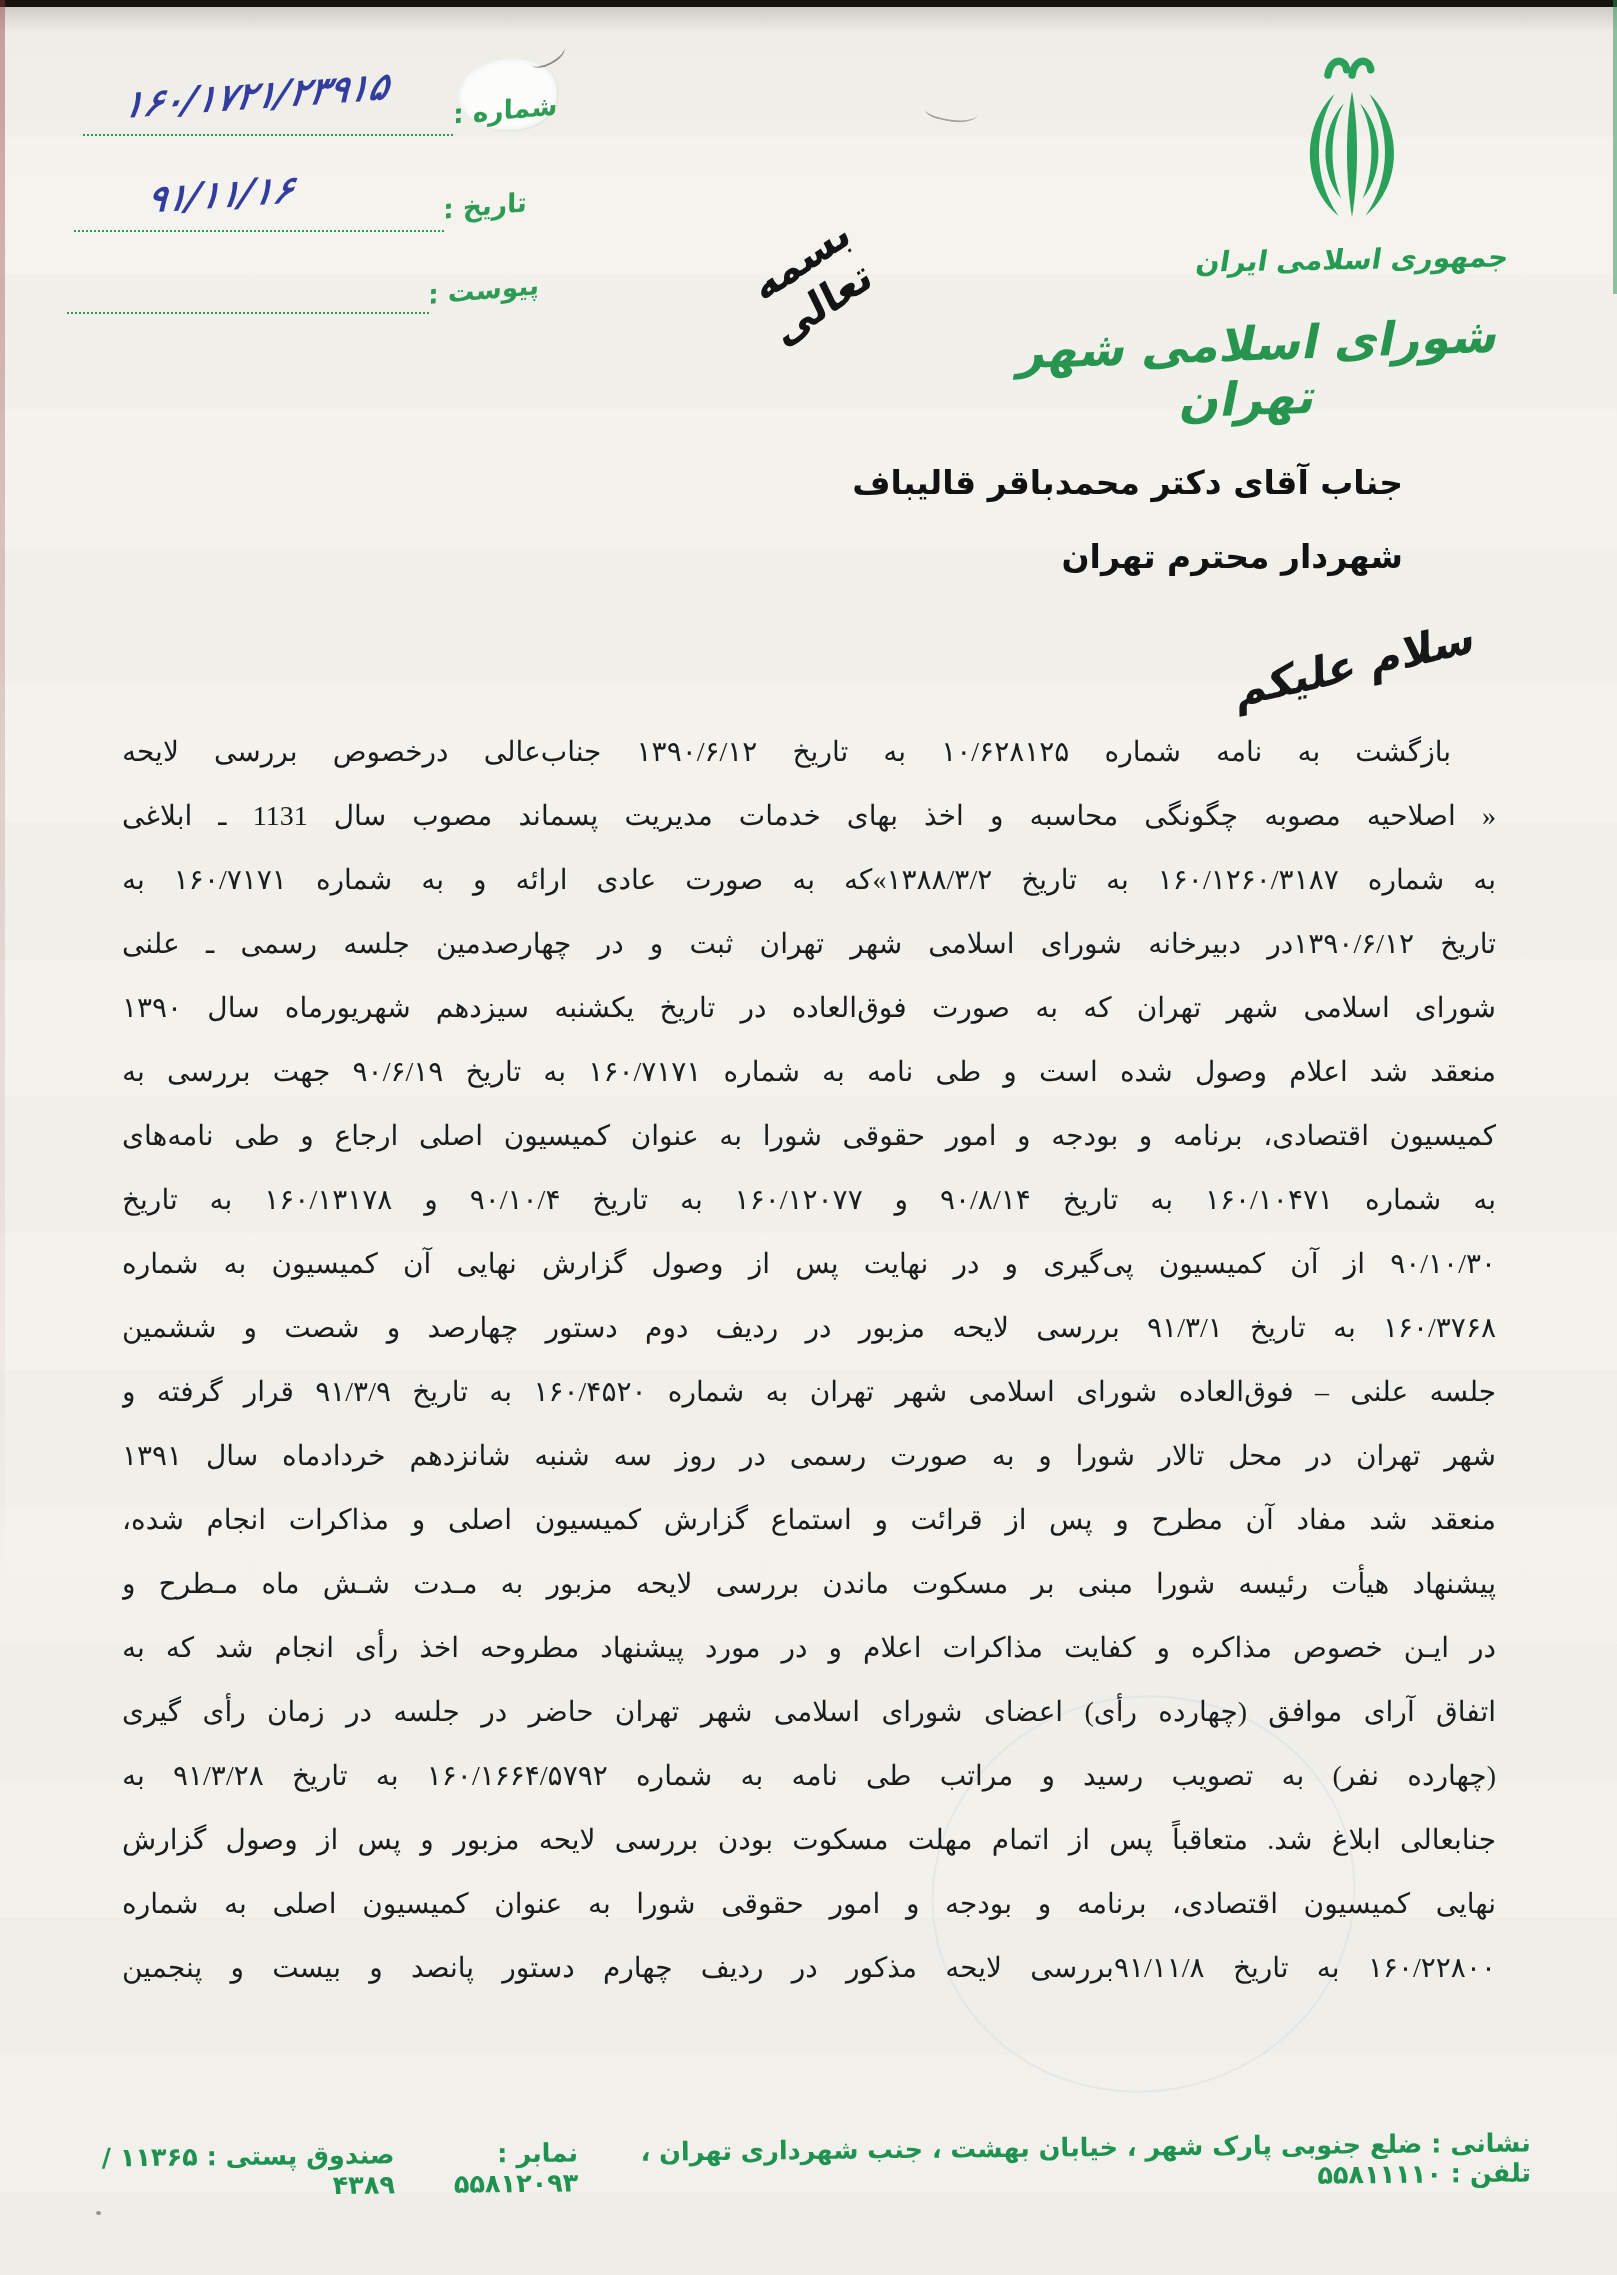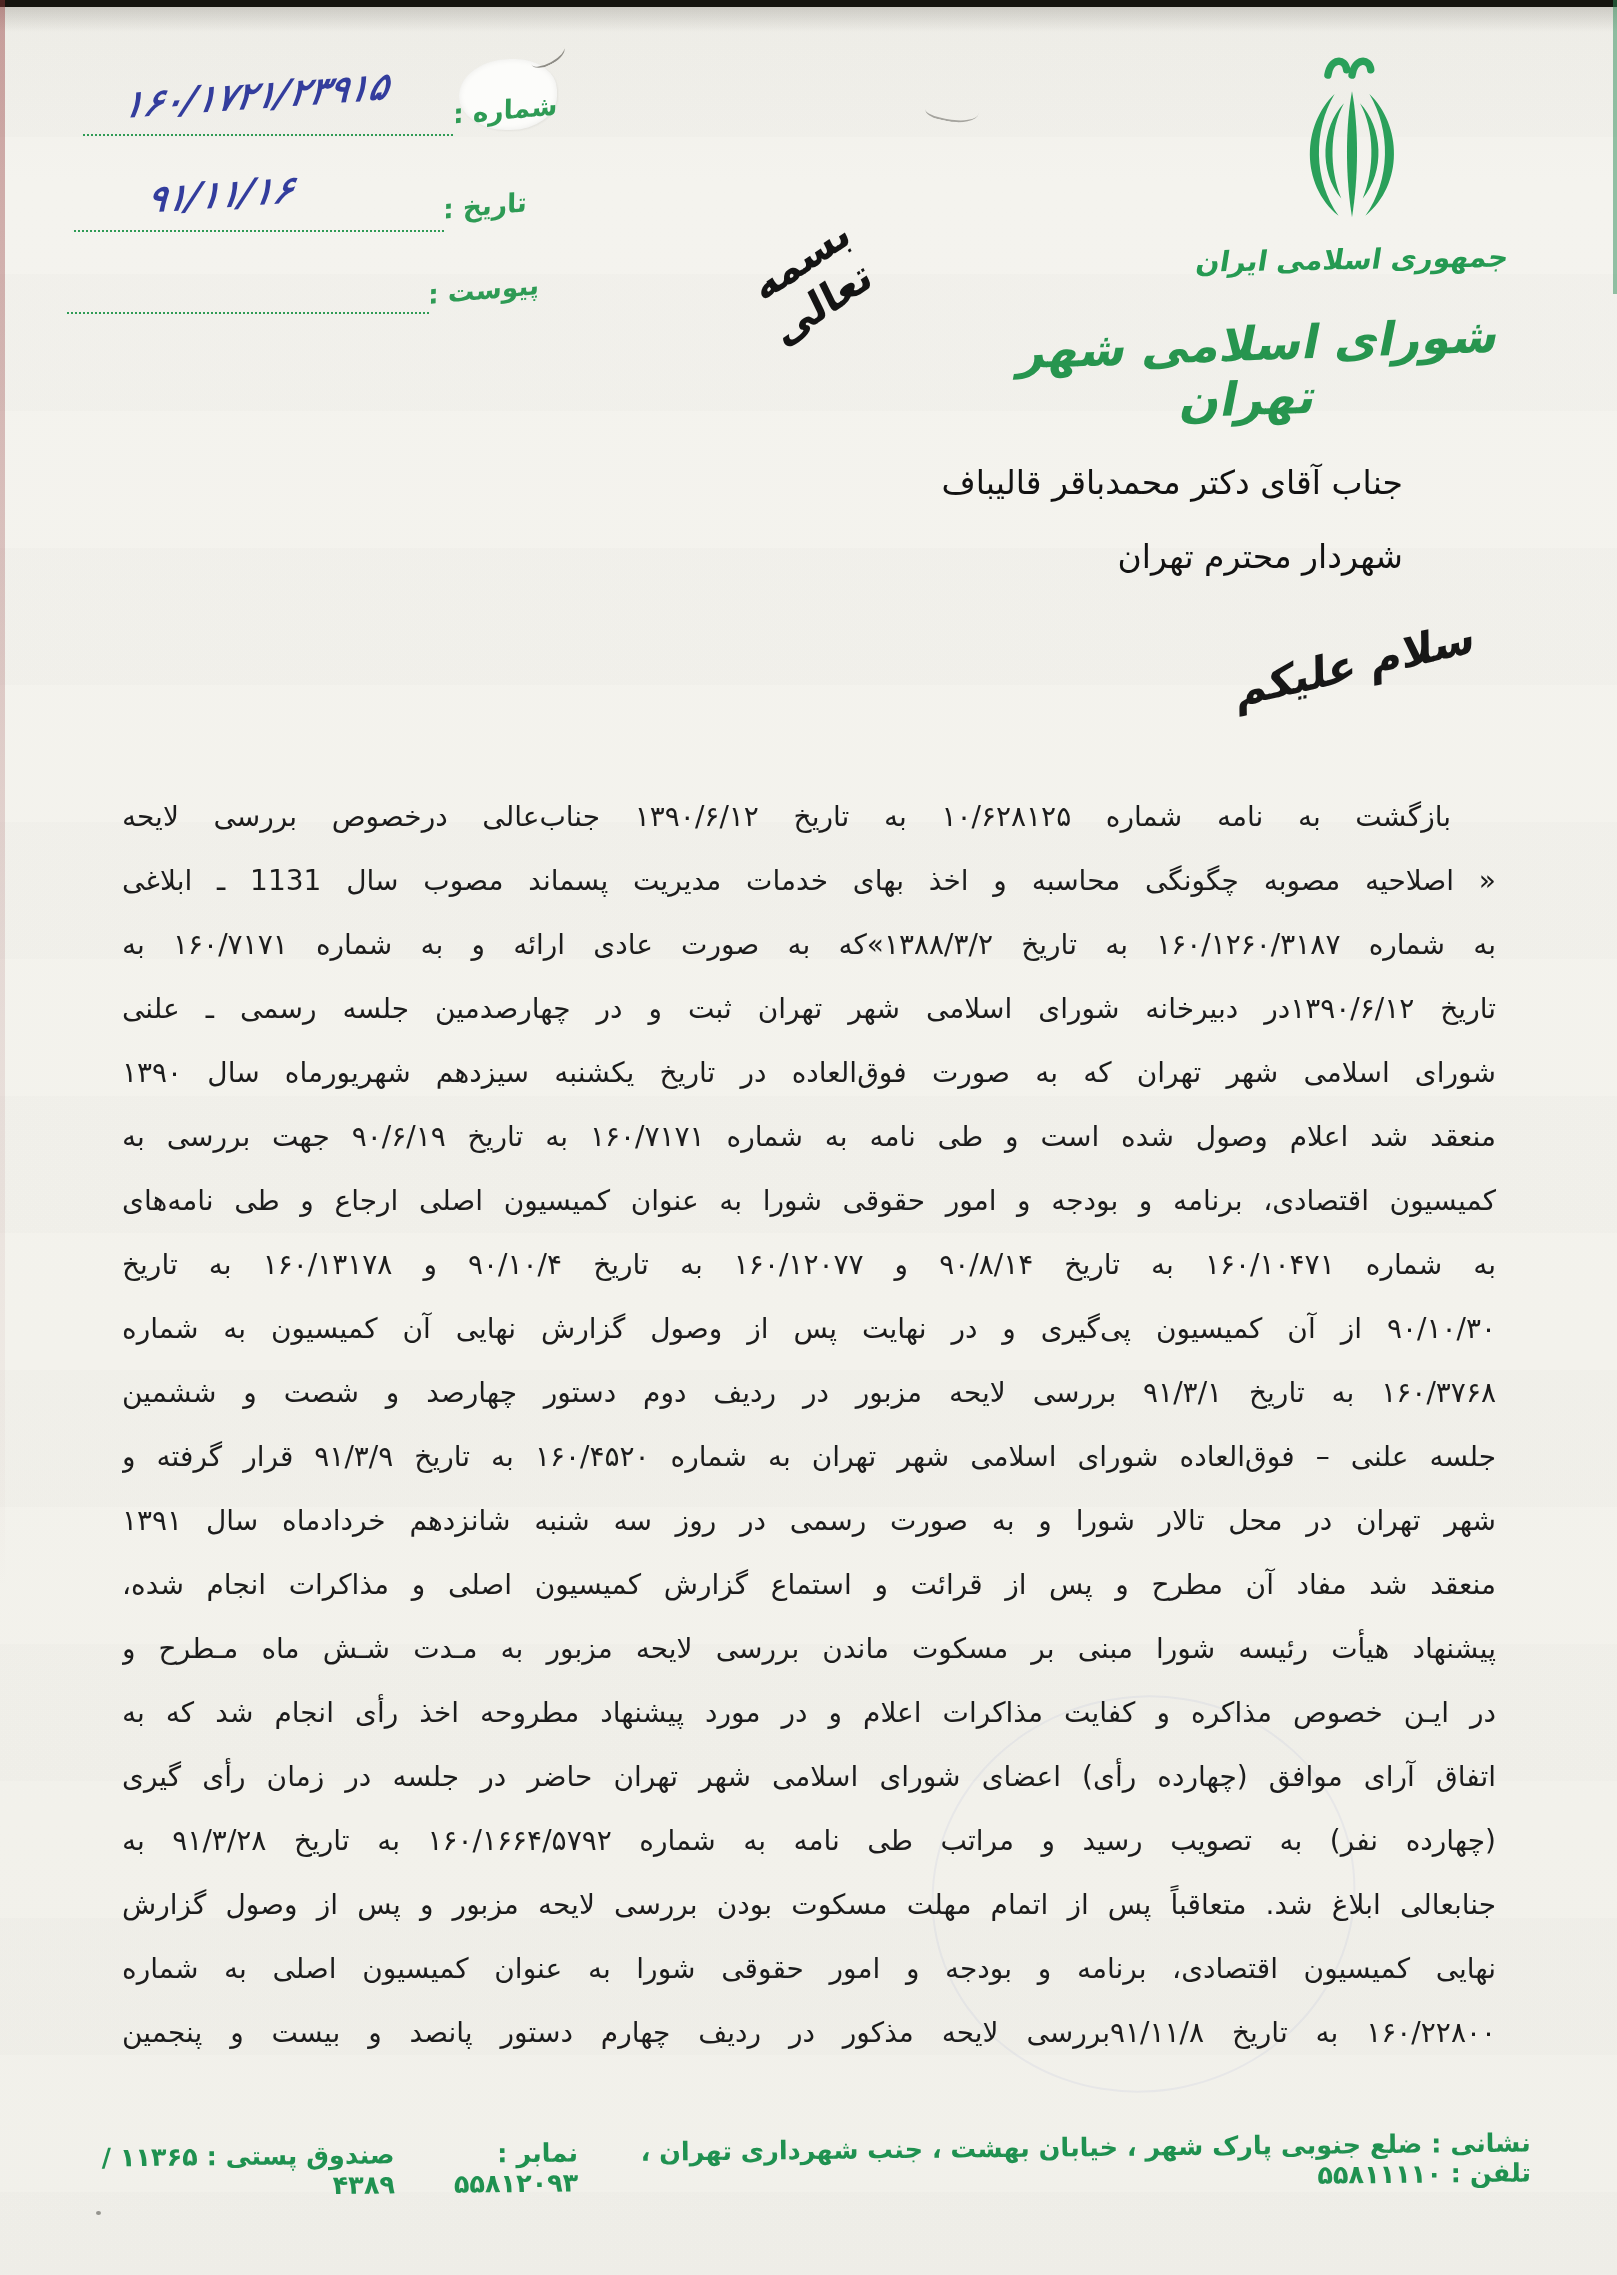--- a/index.html
+++ b/index.html
@@ -57,32 +57,32 @@
   .meta-value{
     position:absolute;direction:rtl;text-align:center;
     color:#333d9d;font-size:37px;font-weight:bold;
     letter-spacing:2.9px;
     transform:rotate(-4deg) skewX(-14deg);
     font-style:italic;
   }
 
   
   .recipient{position:absolute;right:214px;top:446px;direction:rtl;text-align:right;}
-  .recipient div{font-size:33px;font-weight:normal;color:#121212;line-height:74px;}
+  .recipient div{font-size:33px;font-weight:bold;color:#121212;line-height:74px;}
 
   
   .salutation{
     position:absolute;right:129px;top:639px;width:265px;
     direction:rtl;text-align:center;
     font-size:43px;font-weight:bold;color:#171717;
     transform:rotate(-13deg) skewX(-12deg);
   }
 
   
-  .body-text{position:absolute;left:122px;top:788px;width:1374px;}
+  .body-text{position:absolute;left:122px;top:723px;width:1374px;font-family:Liberation Serif, serif;}
   .body-line{
     direction:rtl;
     height:64px;line-height:57px;
     font-size:28px;color:#1c1c1c;
     text-align:justify;text-align-last:justify;
     overflow:hidden;
     word-spacing:1px;
   }
   .body-line:first-child{padding-right:45px;}
 

